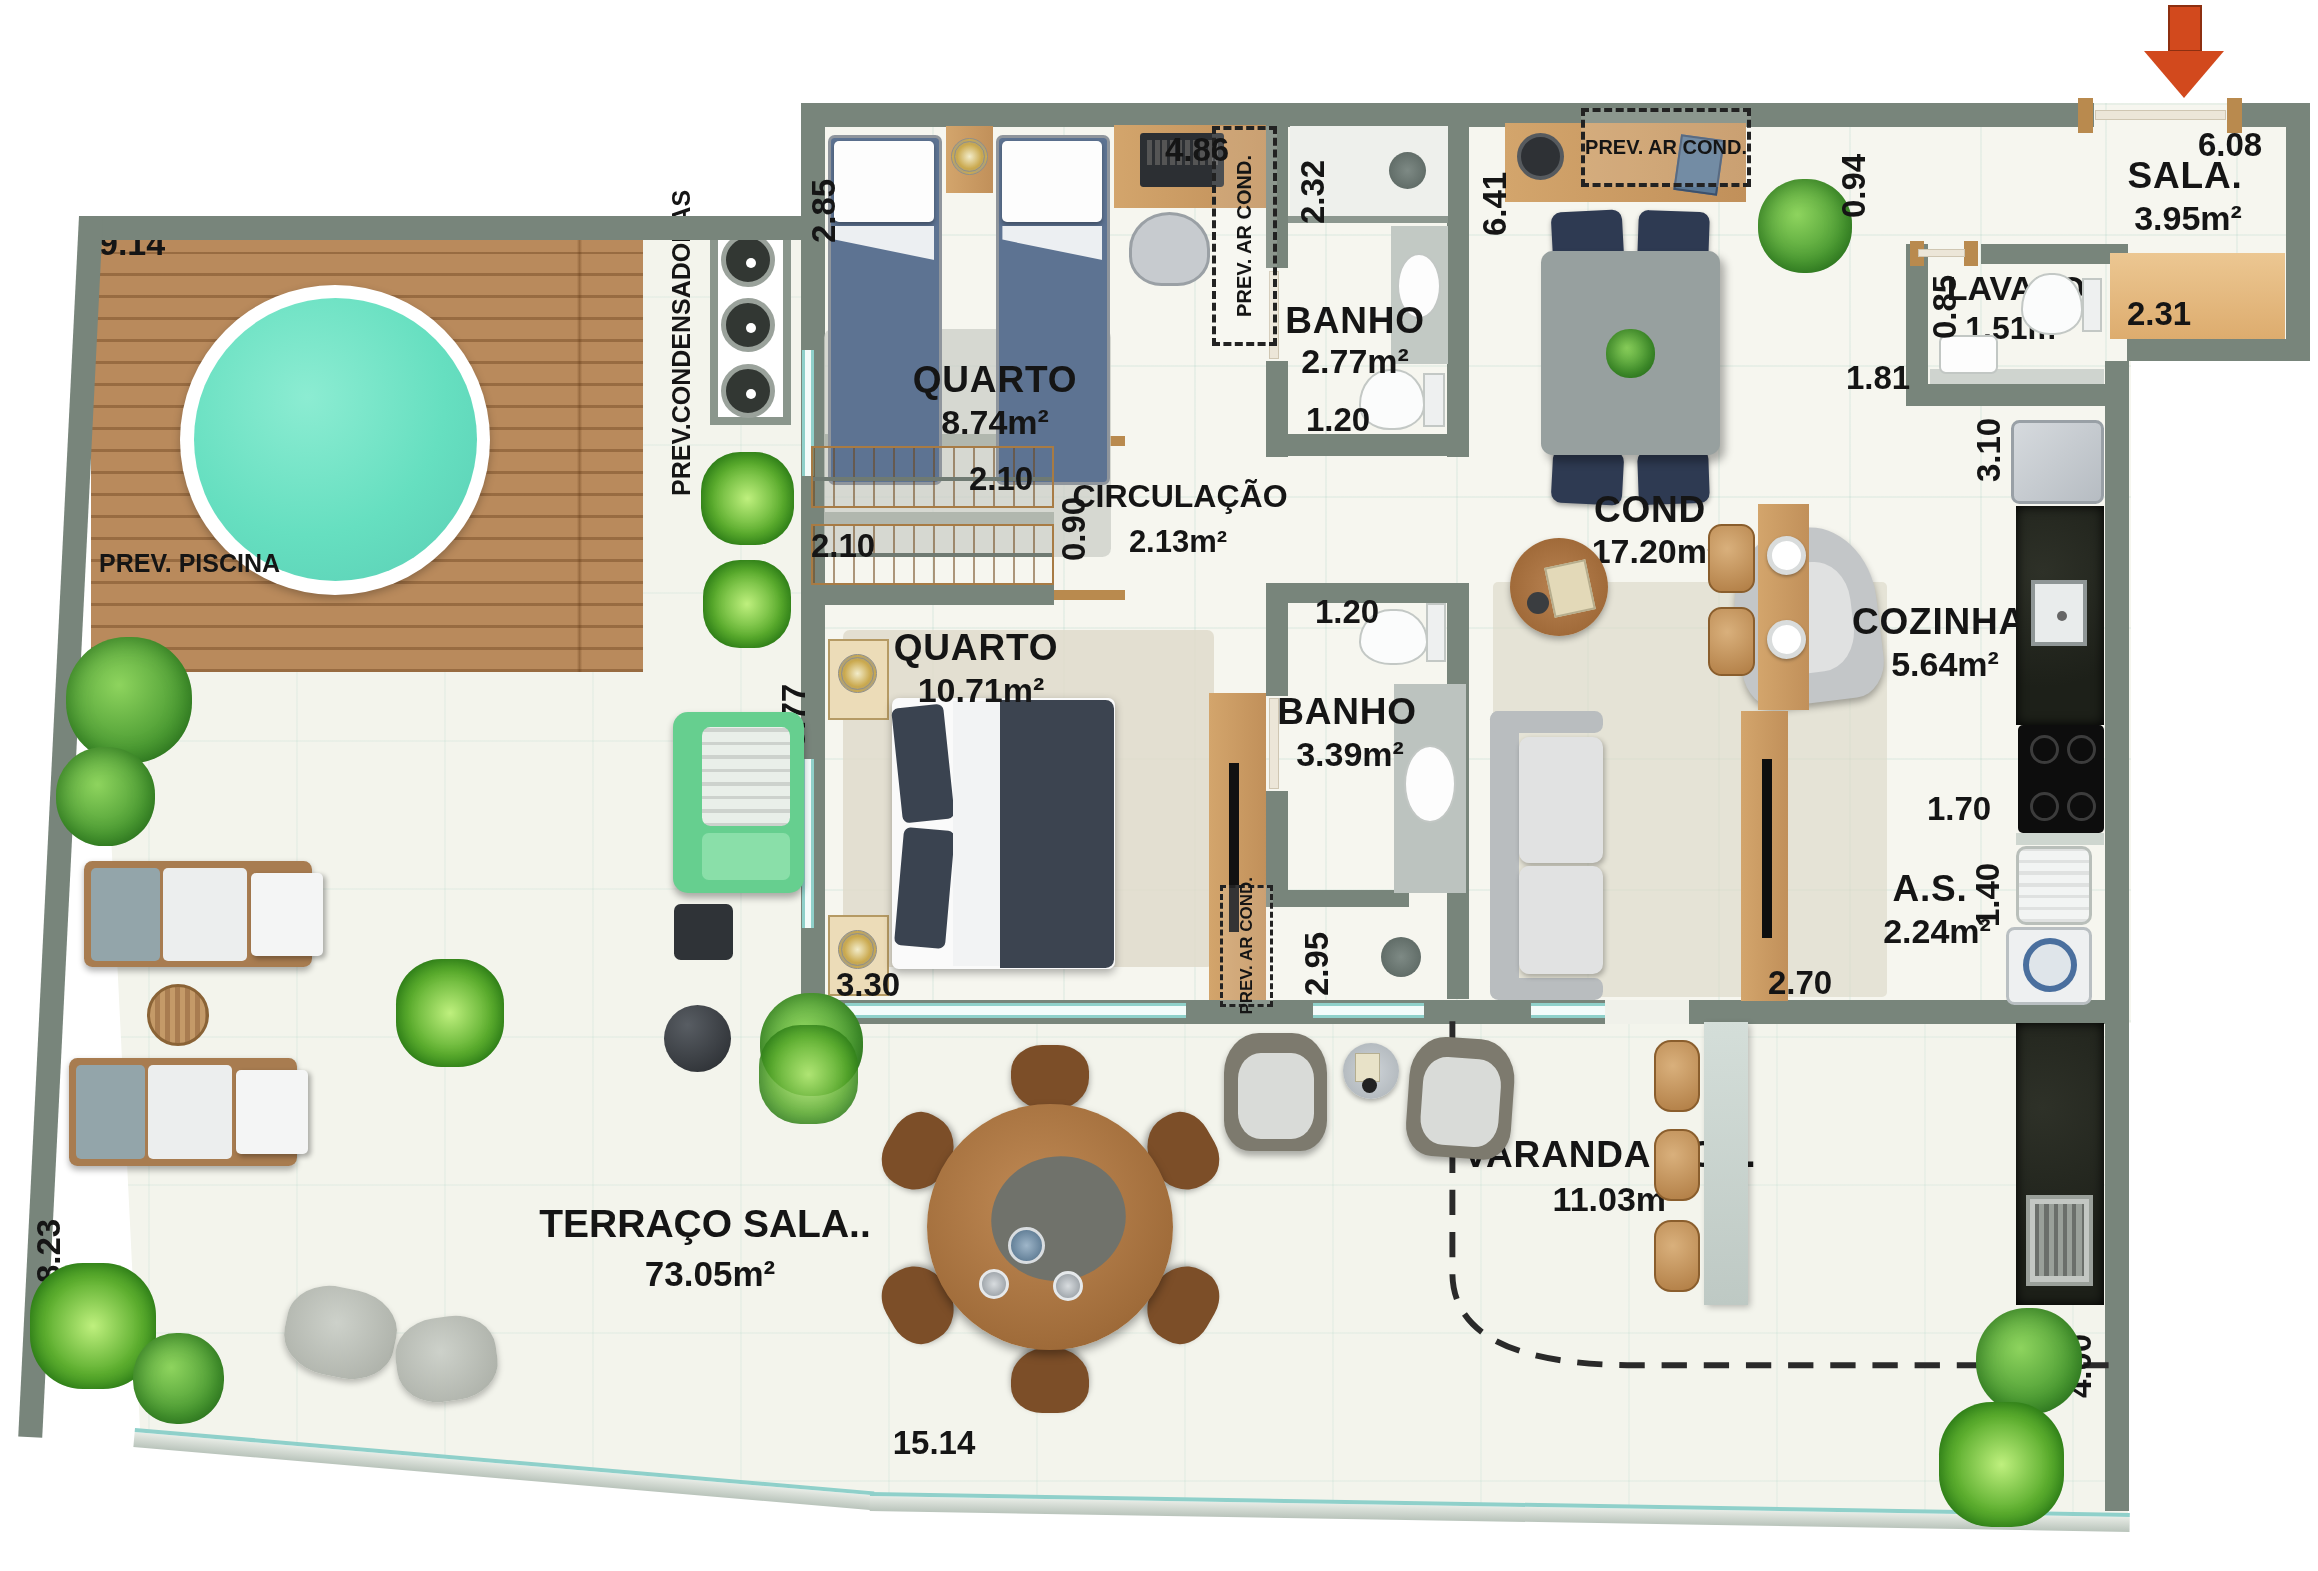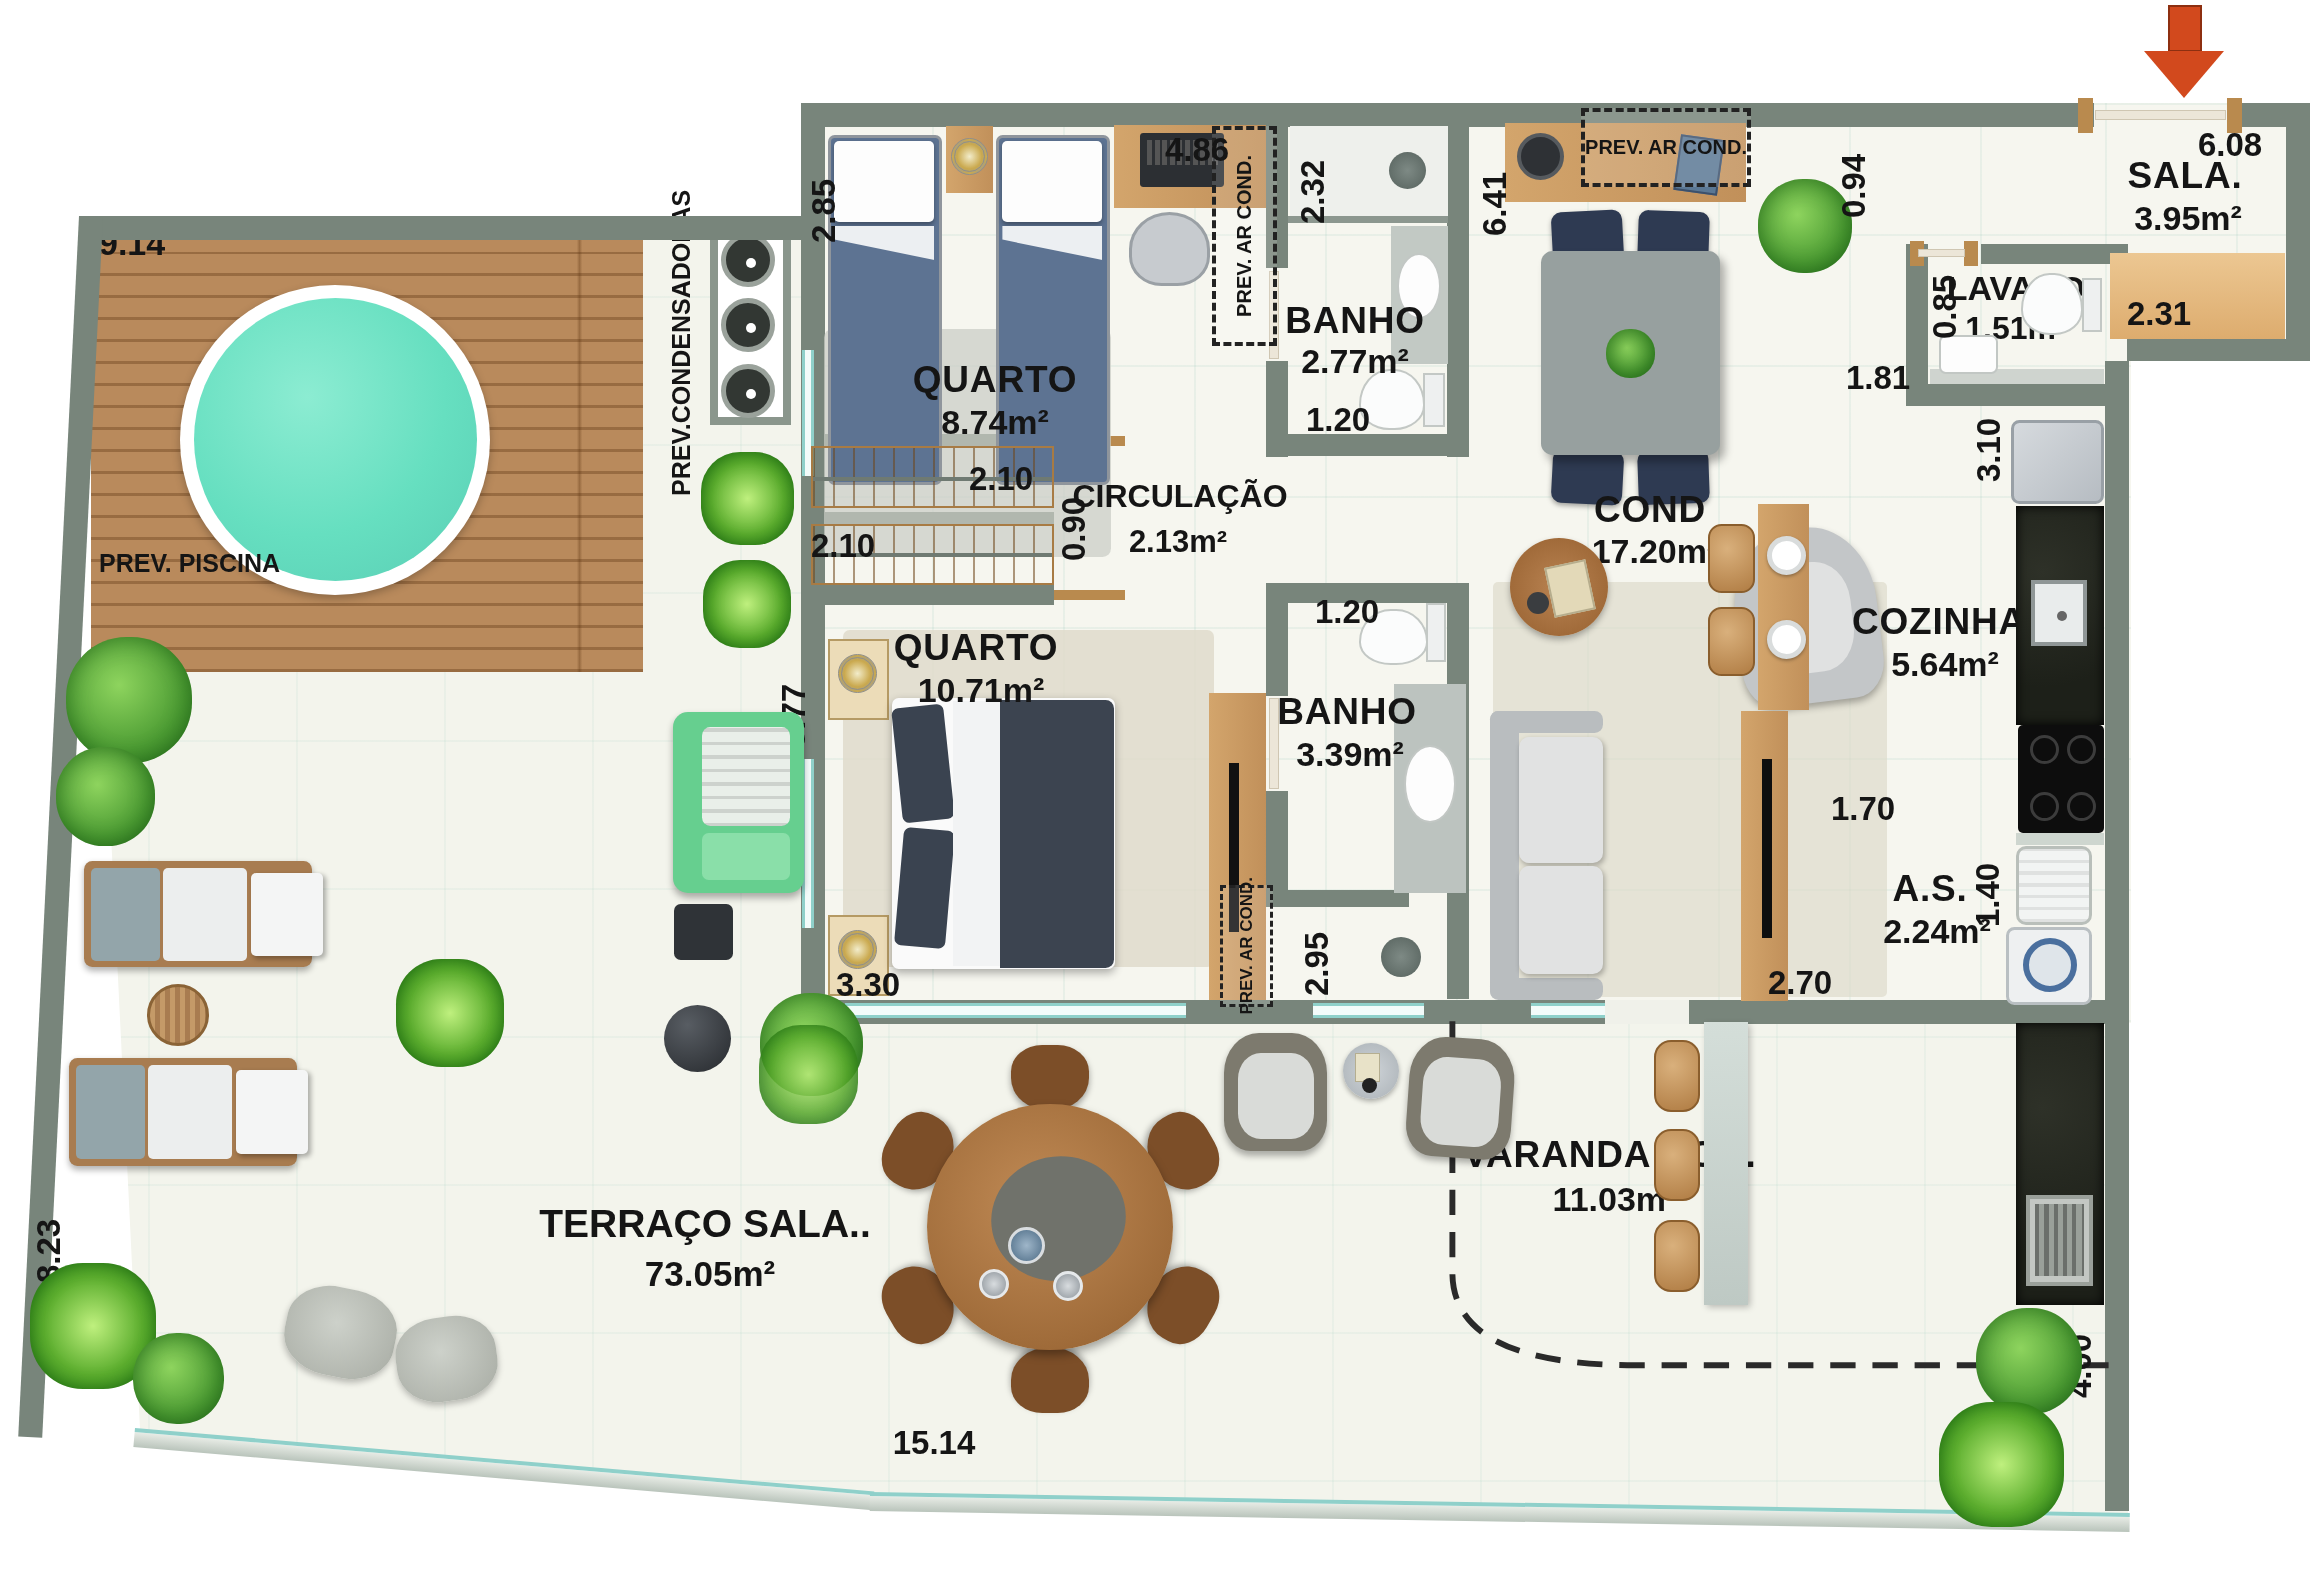--- a/index.html
+++ b/index.html
@@ -251,21 +251,21 @@
   <div class="granite" style="left:2016px;top:506px;width:88px;height:219px"></div>
   <div class="abs" style="left:2031px;top:580px;width:56px;height:66px;background:#e9ecec;border:4.2px solid #8f9696;box-sizing:border-box">
       <div class="abs" style="left:22px;top:27px;width:10px;height:10px;border-radius:50%;background:#666"></div>
     </div>
   <div class="abs" style="left:2018px;top:725px;width:86px;height:108px;background:#0d0d0d;border-radius:5px">
     <div class="abs" style="left:11.8px;top:10px;width:29px;height:29px;border:3.4px solid #3c3c3c;border-radius:50%;box-sizing:border-box"></div>
     <div class="abs" style="left:49px;top:10px;width:29px;height:29px;border:3.4px solid #3c3c3c;border-radius:50%;box-sizing:border-box"></div>
     <div class="abs" style="left:11.8px;top:67px;width:29px;height:29px;border:3.4px solid #3c3c3c;border-radius:50%;box-sizing:border-box"></div>
     <div class="abs" style="left:49px;top:67px;width:29px;height:29px;border:3.4px solid #3c3c3c;border-radius:50%;box-sizing:border-box"></div>
   </div>
-  <div class="lbl dim" style="left:1863px;top:792px">1.70</div>
+  <div class="lbl dim" style="left:1959px;top:792px">1.70</div>
 
   <div class="abs" style="left:2016px;top:833px;width:88px;height:11.8px;background:#ced6cf"></div>
   <div class="abs" style="left:2016px;top:846px;width:76px;height:79px;background:#f2f4f3;border:3.4px solid #b9bfba;border-radius:10px;box-sizing:border-box;background-image:repeating-linear-gradient(0deg,rgba(0,0,0,.08) 0 3.4px,transparent 3.4px 11.8px)"></div>
   <div class="abs" style="left:2006px;top:927px;width:86px;height:78px;background:#eef0f1;border:3.4px solid #b9bfc2;border-radius:8.4px;box-sizing:border-box">
     <div class="abs" style="left:13.5px;top:8.4px;width:54px;height:54px;border-radius:50%;border:6.7px solid #4a6f9e;box-sizing:border-box;background:#dfe5ea"></div>
   </div>
   <div class="dimv" style="left:1971px;top:846px;height:81px">1.40</div>
   <div class="lbl rname" style="left:1930px;top:870px">A.S.</div>
   <div class="lbl rarea" style="left:1937px;top:914px">2.24m²</div>
 

